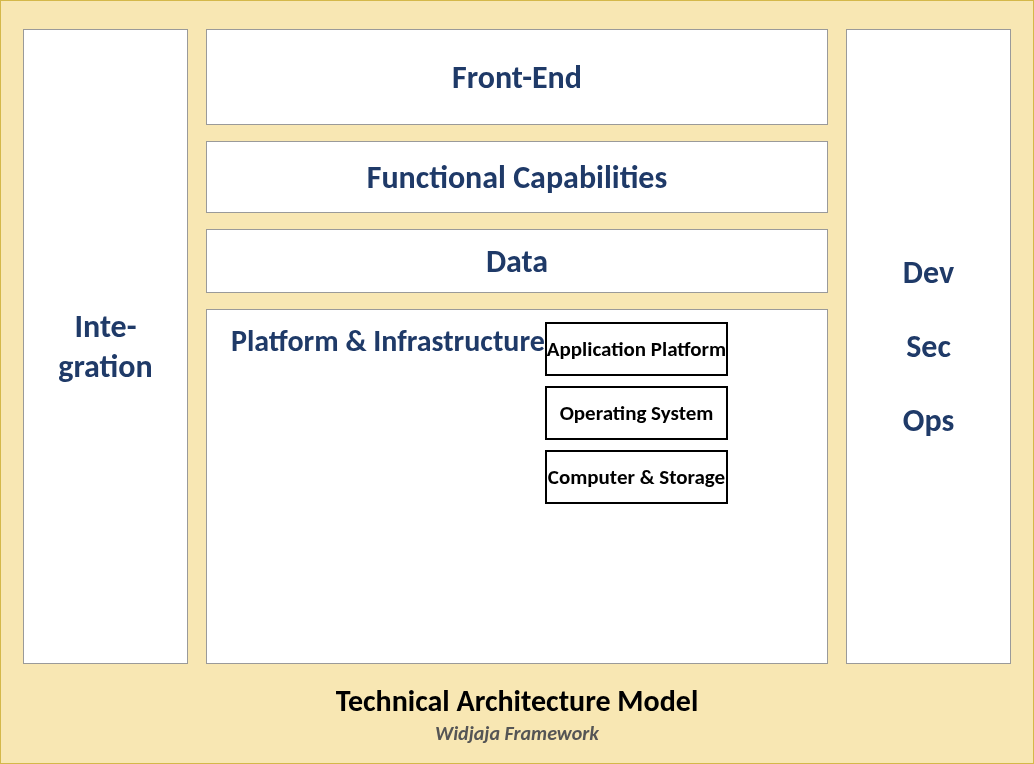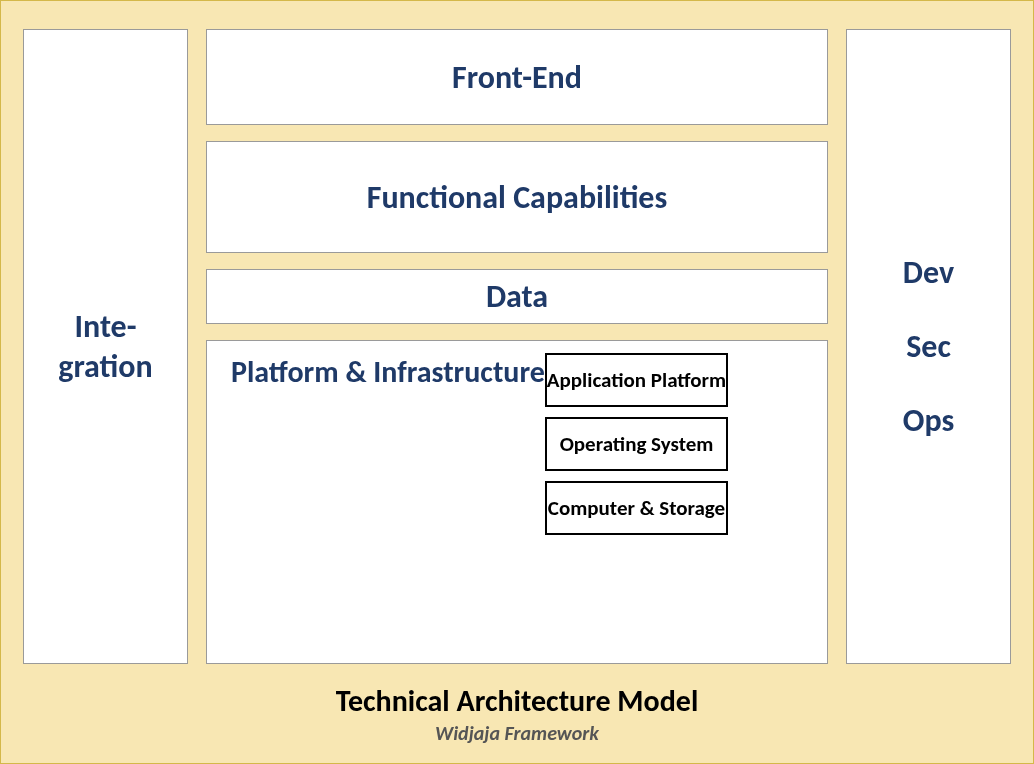--- a/index.html
+++ b/index.html
@@ -59,22 +59,22 @@
       border: 1px solid #9a9a9a;
       color: #1f3a68;
       font-weight: 700;
       font-size: 32px;
       display: flex;
       align-items: center;
       justify-content: center;
       text-align: center;
     }
     .layer.front { height: 96px; }
-    .layer.func  { height: 112px; }
-    .layer.data  { height: 55px; }
+    .layer.func  { height: 72px; }
+    .layer.data  { height: 64px; }
     .platform {
       background: #fff;
       border: 1px solid #9a9a9a;
       flex: 1;
       padding: 12px 24px 24px 24px;
       display: flex;
       flex-direction: row;
     }
     .platform-title {
       color: #1f3a68;

